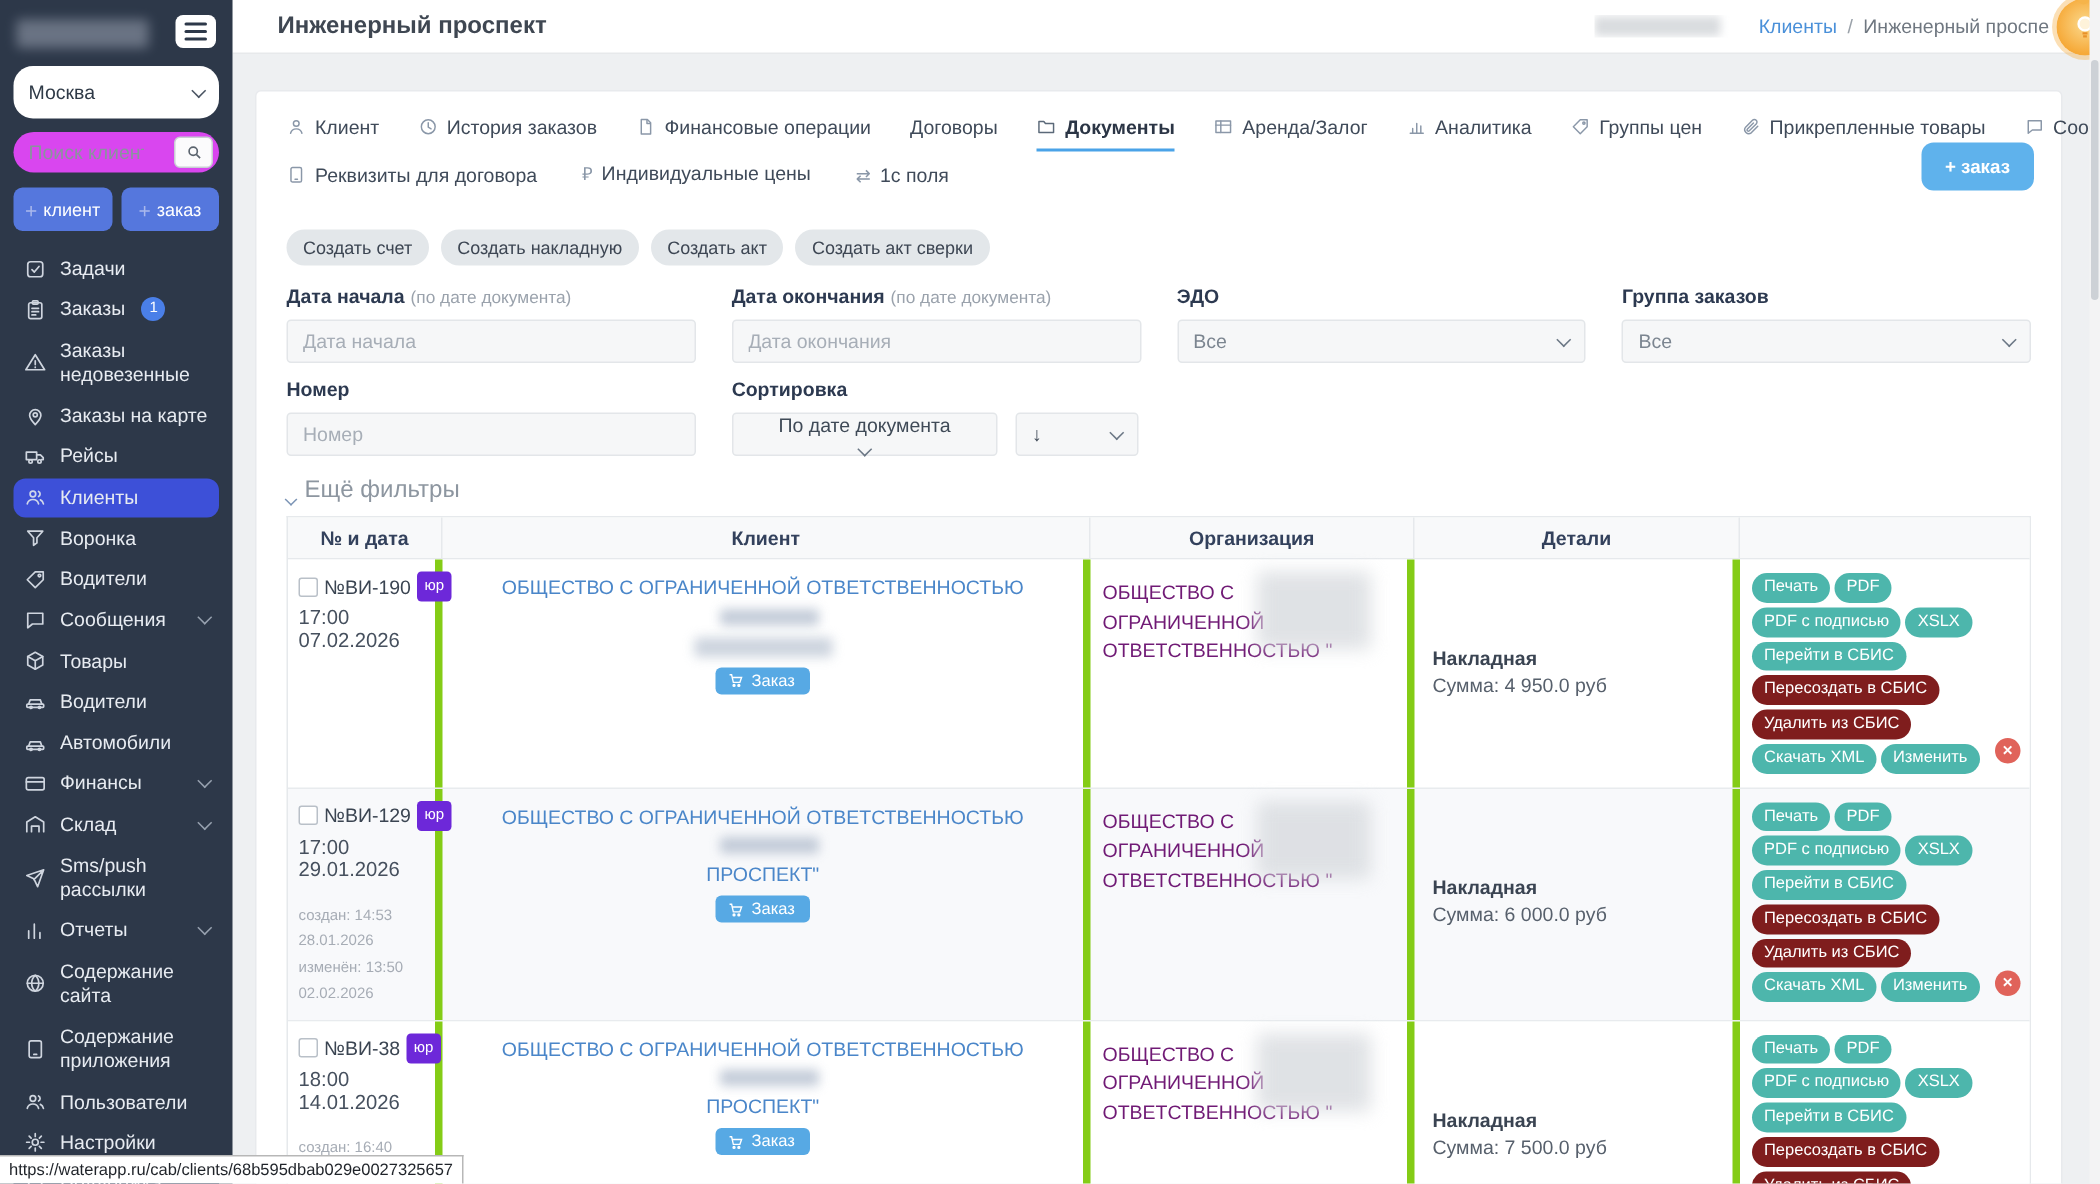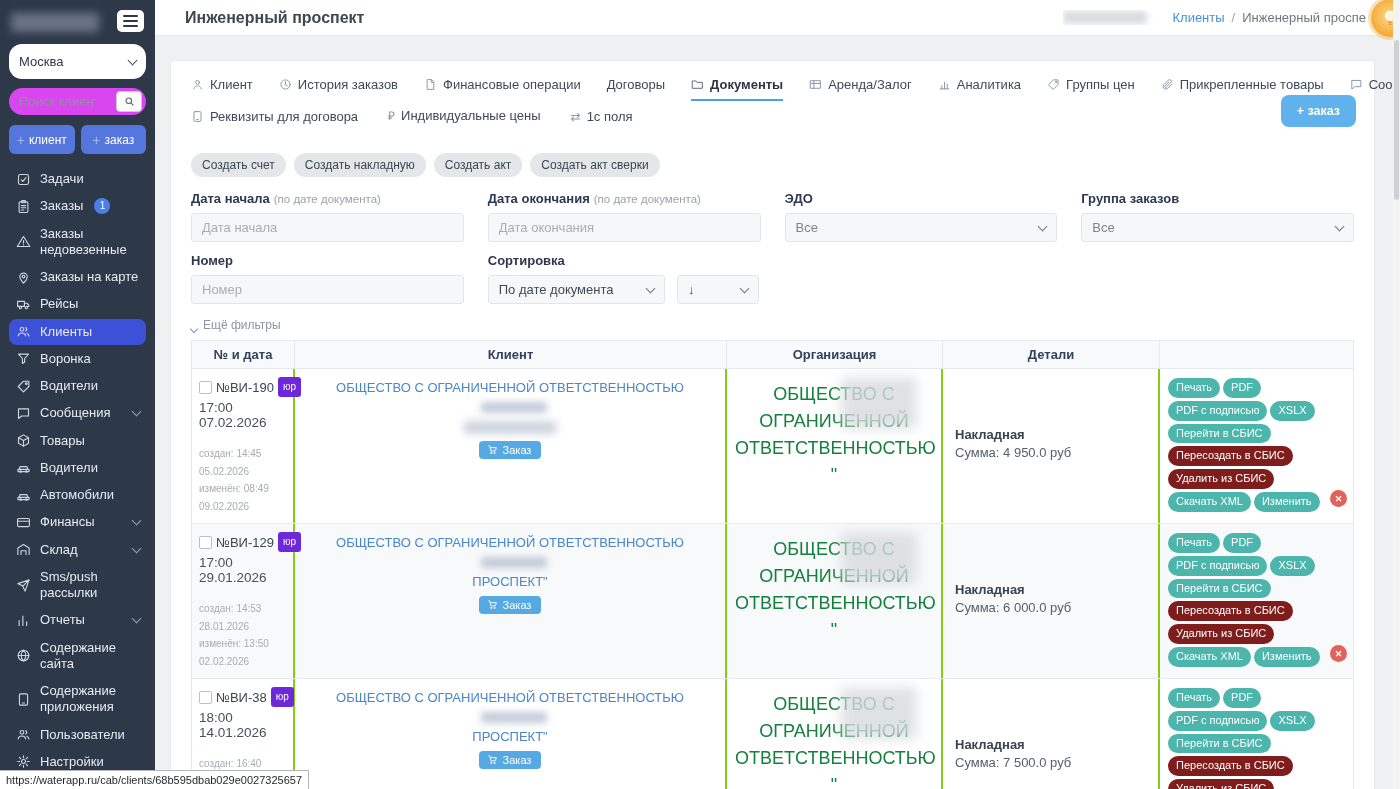--- a/index.html
+++ b/index.html
@@ -58,48 +58,48 @@
   .filters{margin-top:12px;display:grid;grid-template-columns:repeat(4,1fr);column-gap:24px;row-gap:9px;}
   .f-label{font-size:13px;font-weight:bold;color:#2c3950;}
   .f-hint{font-size:11.5px;font-weight:normal;color:#9aa2ac;margin-left:4px;}
   .f-input,.f-select{margin-top:6px;height:29px;background:#f6f7f8;border:1px solid #e3e6e9;border-radius:3px;font-size:13px;padding:0 10px;width:100%;color:#3f4a57;font-family:inherit;display:flex;align-items:center;justify-content:space-between;cursor:pointer;}
   input.f-input{cursor:text;}
   .f-input::placeholder{color:#a7aeb7;}
   .f-select .val{color:#7b8590;}
   .f-select .val.dark{color:#3f4a57;}
   .sel-chev{width:7px;height:7px;border-right:1.5px solid #6b7785;border-bottom:1.5px solid #6b7785;transform:rotate(45deg);margin-top:-3px;flex:none;}
   .sort-wrap{display:flex;gap:12px;}
-  .sort-wrap .f-select:first-child{width:65%;}
+  .sort-wrap .f-select:first-child{width:65%;flex-direction:column;}
   .sort-wrap .f-select:last-child{width:30%;justify-content:space-between;}
-  .more-filters{margin:14px 0 8px;display:flex;align-items:flex-end;gap:6px;font-size:12px;color:#8d96a0;cursor:pointer;width:fit-content;}
+  .more-filters{margin:14px 0 8px;display:flex;align-items:flex-end;gap:6px;font-size:16px;color:#8d96a0;cursor:pointer;width:fit-content;}
   .more-filters .mchev{width:6px;height:6px;border-right:1.6px solid #7b94b5;border-bottom:1.6px solid #7b94b5;transform:rotate(45deg);margin-top:-2px;}
   
   .tbl{margin-top:4px;border:1px solid #e6e9ec;border-bottom:none;}
   .tbl-head{display:grid;grid-template-columns:103px 432px 216px 217px 1fr;background:#f8f9fa;border-bottom:1px solid #e6e9ec;height:28px;}
   .tbl-head .th{display:flex;align-items:center;justify-content:center;font-size:13px;font-weight:bold;color:#33415c;border-right:1px solid #e6e9ec;}
   .tbl-head .th:last-child{border-right:none;}
   .doc-row{display:grid;grid-template-columns:103px 432px 216px 217px 1fr;min-height:85px;border-bottom:1px solid #e8ebee;background:#fff;}
   .doc-row:nth-child(even){background:#f8f9fb;}
-  .doc-row>div{border-right:2px solid #84cc16;}
+  .doc-row>div{border-right:5px solid #84cc16;}
   .doc-row>div:last-child{border-right:none;}
   .c-num{padding:8px 4px 8px 7px;}
   .num-line{display:flex;align-items:center;gap:4px;}
   .cbx{width:13px;height:13px;border:1px solid #b9c0c8;border-radius:2px;background:#fff;flex:none;cursor:pointer;}
   .num-txt{font-size:13px;color:#3b4552;}
   .badge-yur{background:#6d28d9;color:#fff;font-size:10px;border-radius:3px;padding:4px 5px;line-height:1.2;}
   .date-txt{margin-top:3px;font-size:13.5px;color:#46505e;}
   .meta{margin-top:15px;font-size:10px;color:#a6acb5;line-height:1.75;}
   .c-client{display:flex;flex-direction:column;align-items:center;padding:10px 8px 6px;text-align:center;}
   .client-link{font-size:13px;color:#4a86c9;line-height:1.45;cursor:pointer;}
   .blur-inline{display:inline-block;width:66px;height:11px;background:#b9c3d2;filter:blur(3.5px);border-radius:2px;vertical-align:middle;margin-left:8px;opacity:.85;}
   .blur-line2{width:92px;height:13px;background:#c3ccd8;filter:blur(4px);border-radius:2px;margin-top:4px;opacity:.85;}
   .client-l2{font-size:13px;color:#4a86c9;margin-top:2px;cursor:pointer;}
   .order-btn{margin-top:7px;background:#57a9e4;border:none;border-radius:4px;color:#fff;font-size:11px;font-family:inherit;padding:3px 10px 3px 8px;display:inline-flex;align-items:center;gap:5px;cursor:pointer;}
   .order-btn svg{width:11px;height:11px;}
-  .c-org{position:relative;padding:12px 8px 0;text-align:center;font-size:18px;color:#15803d;line-height:1.5;}
+  .c-org{position:relative;padding:12px 8px 0;text-align:left;font-size:13px;color:#701a75;line-height:1.5;}
   .org-blur{position:absolute;right:24px;top:8px;width:76px;height:52px;background:#d8dbdf;filter:blur(6px);opacity:.8;border-radius:3px;}
   .c-det{padding:12px 6px 0 12px;font-size:13px;}
   .det-type{font-weight:bold;color:#3a4452;margin-bottom:3px;margin-top:46px;}
   .det-sum{color:#57606c;}
   .c-act{position:relative;padding:9px 28px 9px 8px;display:flex;flex-wrap:wrap;align-content:flex-start;gap:3px 3px;}
   .pill{border:none;border-radius:10px;color:#fff;font-size:11px;font-family:inherit;padding:3px 8px;line-height:1.25;cursor:pointer;white-space:nowrap;}
   .pill.teal{background:#4db6ac;}
   .pill.red{background:#7f1d1d;}
   .xbtn{position:absolute;right:6px;bottom:16px;width:17px;height:17px;border-radius:50%;background:#e0635a;border:none;color:#fff;font-size:9px;font-weight:bold;display:flex;align-items:center;justify-content:center;cursor:pointer;font-family:inherit;}
   
@@ -537,24 +537,20 @@
         </div>
       <div>
   <div class="doc-row">
     <div class="c-num">
       <div class="num-line">
         <span class="cbx"></span>
         <span class="num-txt">№ВИ-190</span>
         <span class="badge-yur">юр</span>
       </div>
       <div class="date-txt">17:00 07.02.2026</div>
-      <div class="meta">
-        <div>создан: 14:45 05.02.2026</div>
-        <div>изменён: 08:49 09.02.2026</div>
-      </div>
     </div>
     <div class="c-client">
       <span class="client-link"><span>ОБЩЕСТВО С ОГРАНИЧЕННОЙ ОТВЕТСТВЕННОСТЬЮ</span><span class="blur-inline"></span></span>
 
       <span class="blur-line2"></span>
       <button class="order-btn">
         <svg viewBox="0 0 24 24" fill="none" stroke="#fff" stroke-width="2">
                   <path d="M3 4h3l2.5 11h9.5L20.5 8H7"></path>
                   <circle cx="9.5" cy="19.5" r="1.4" fill="#fff"></circle>
                   <circle cx="16.5" cy="19.5" r="1.4" fill="#fff"></circle>

